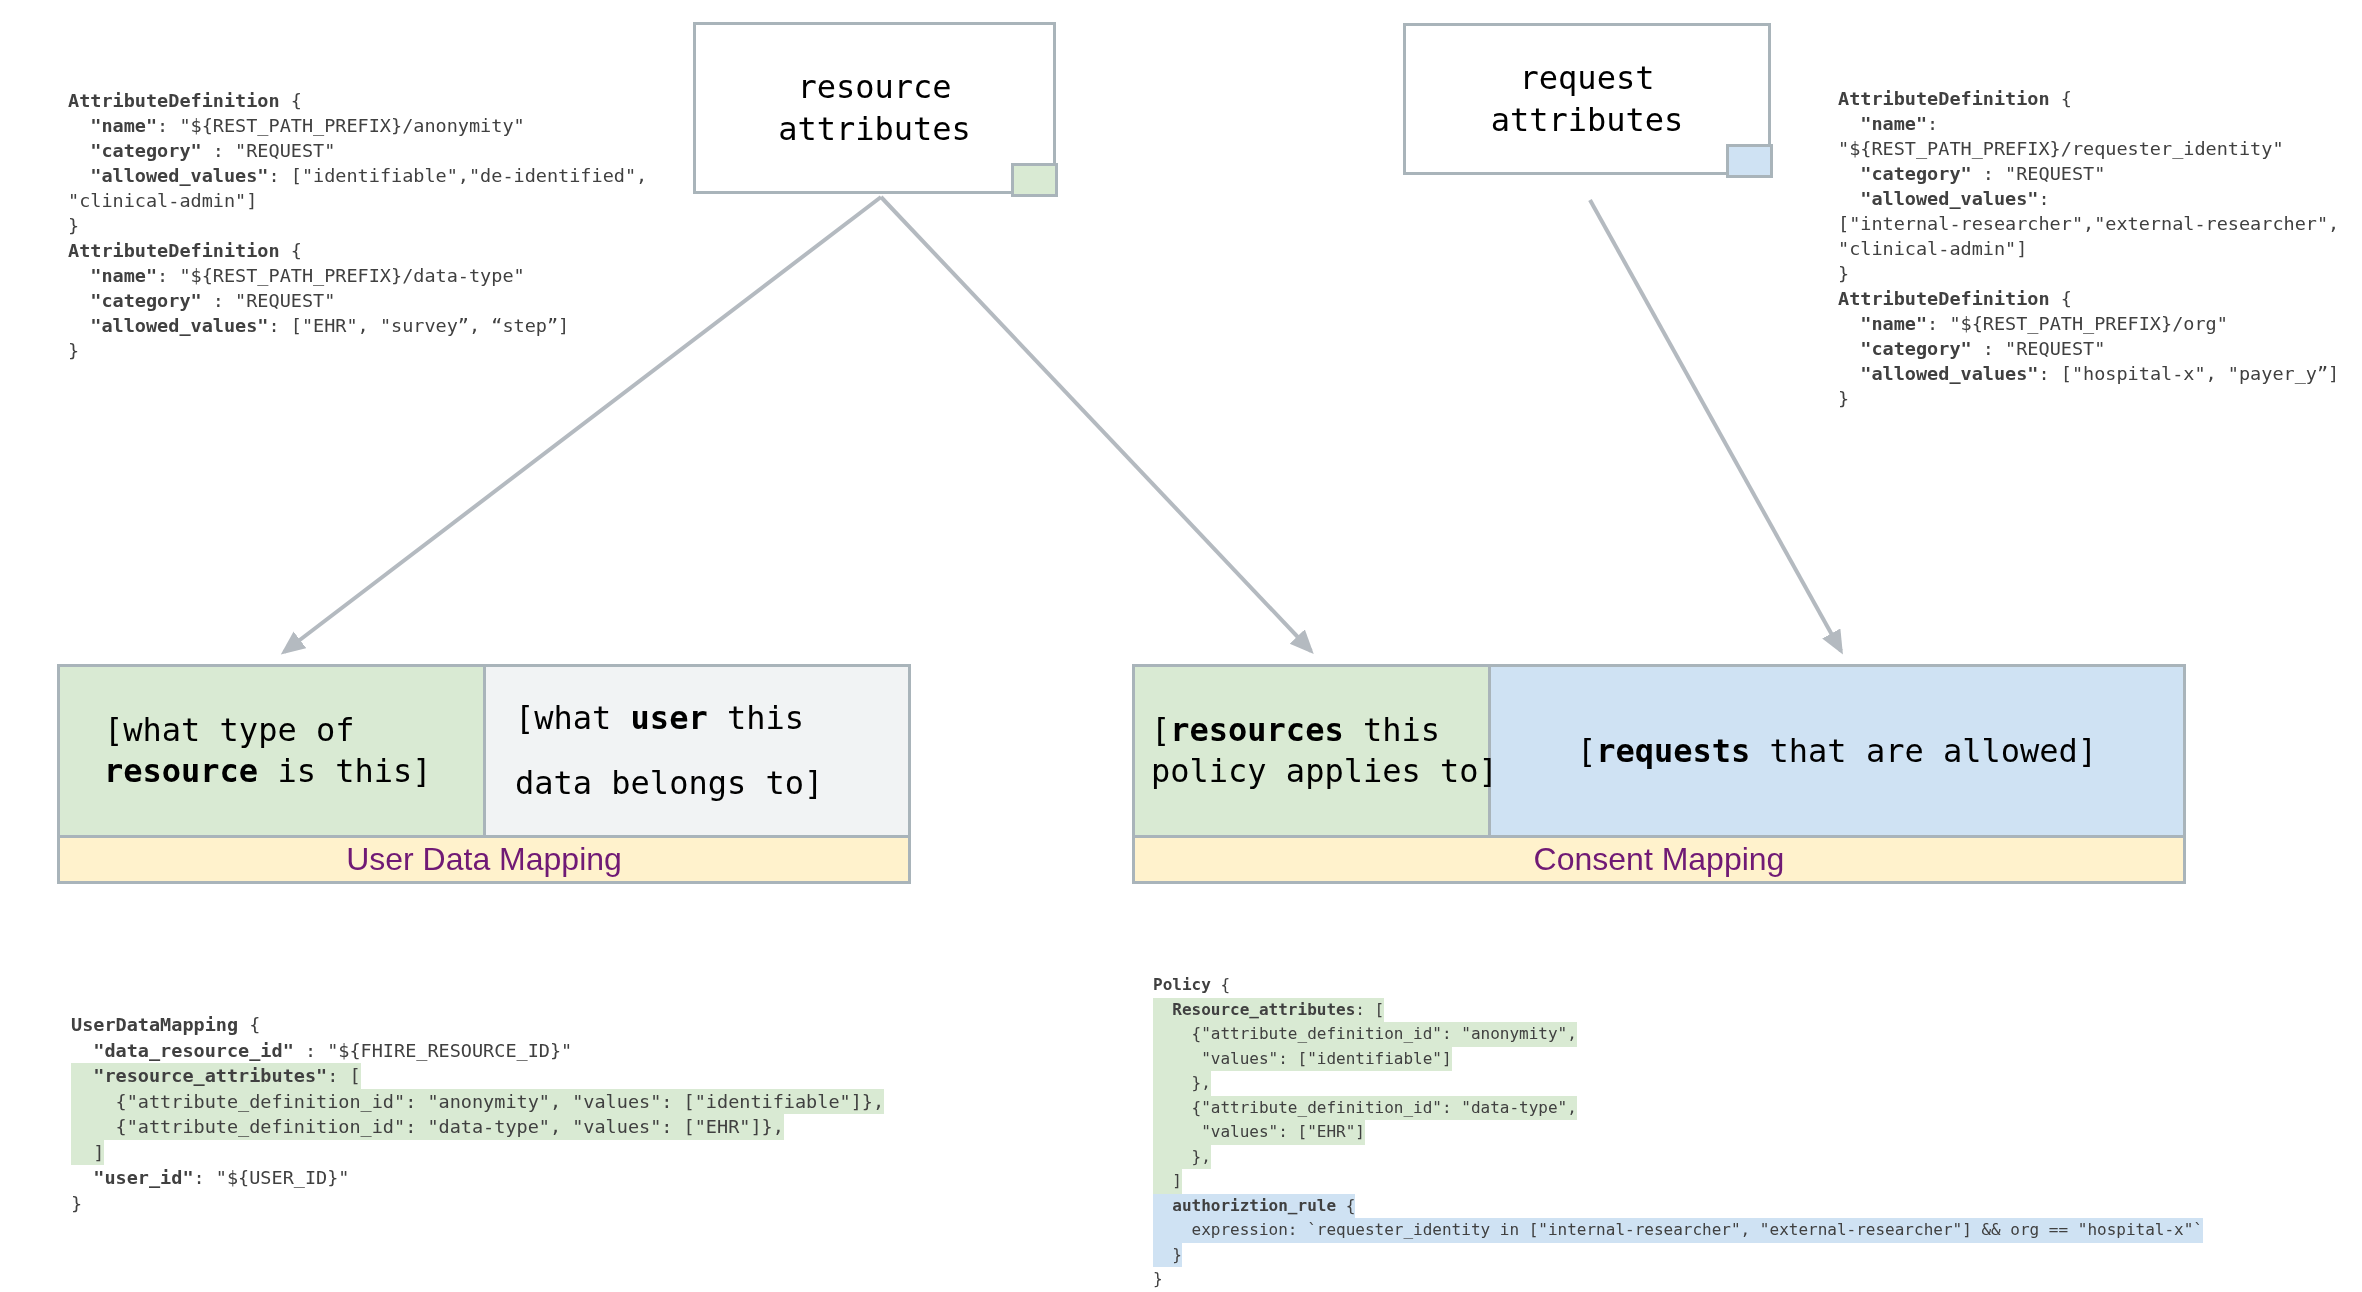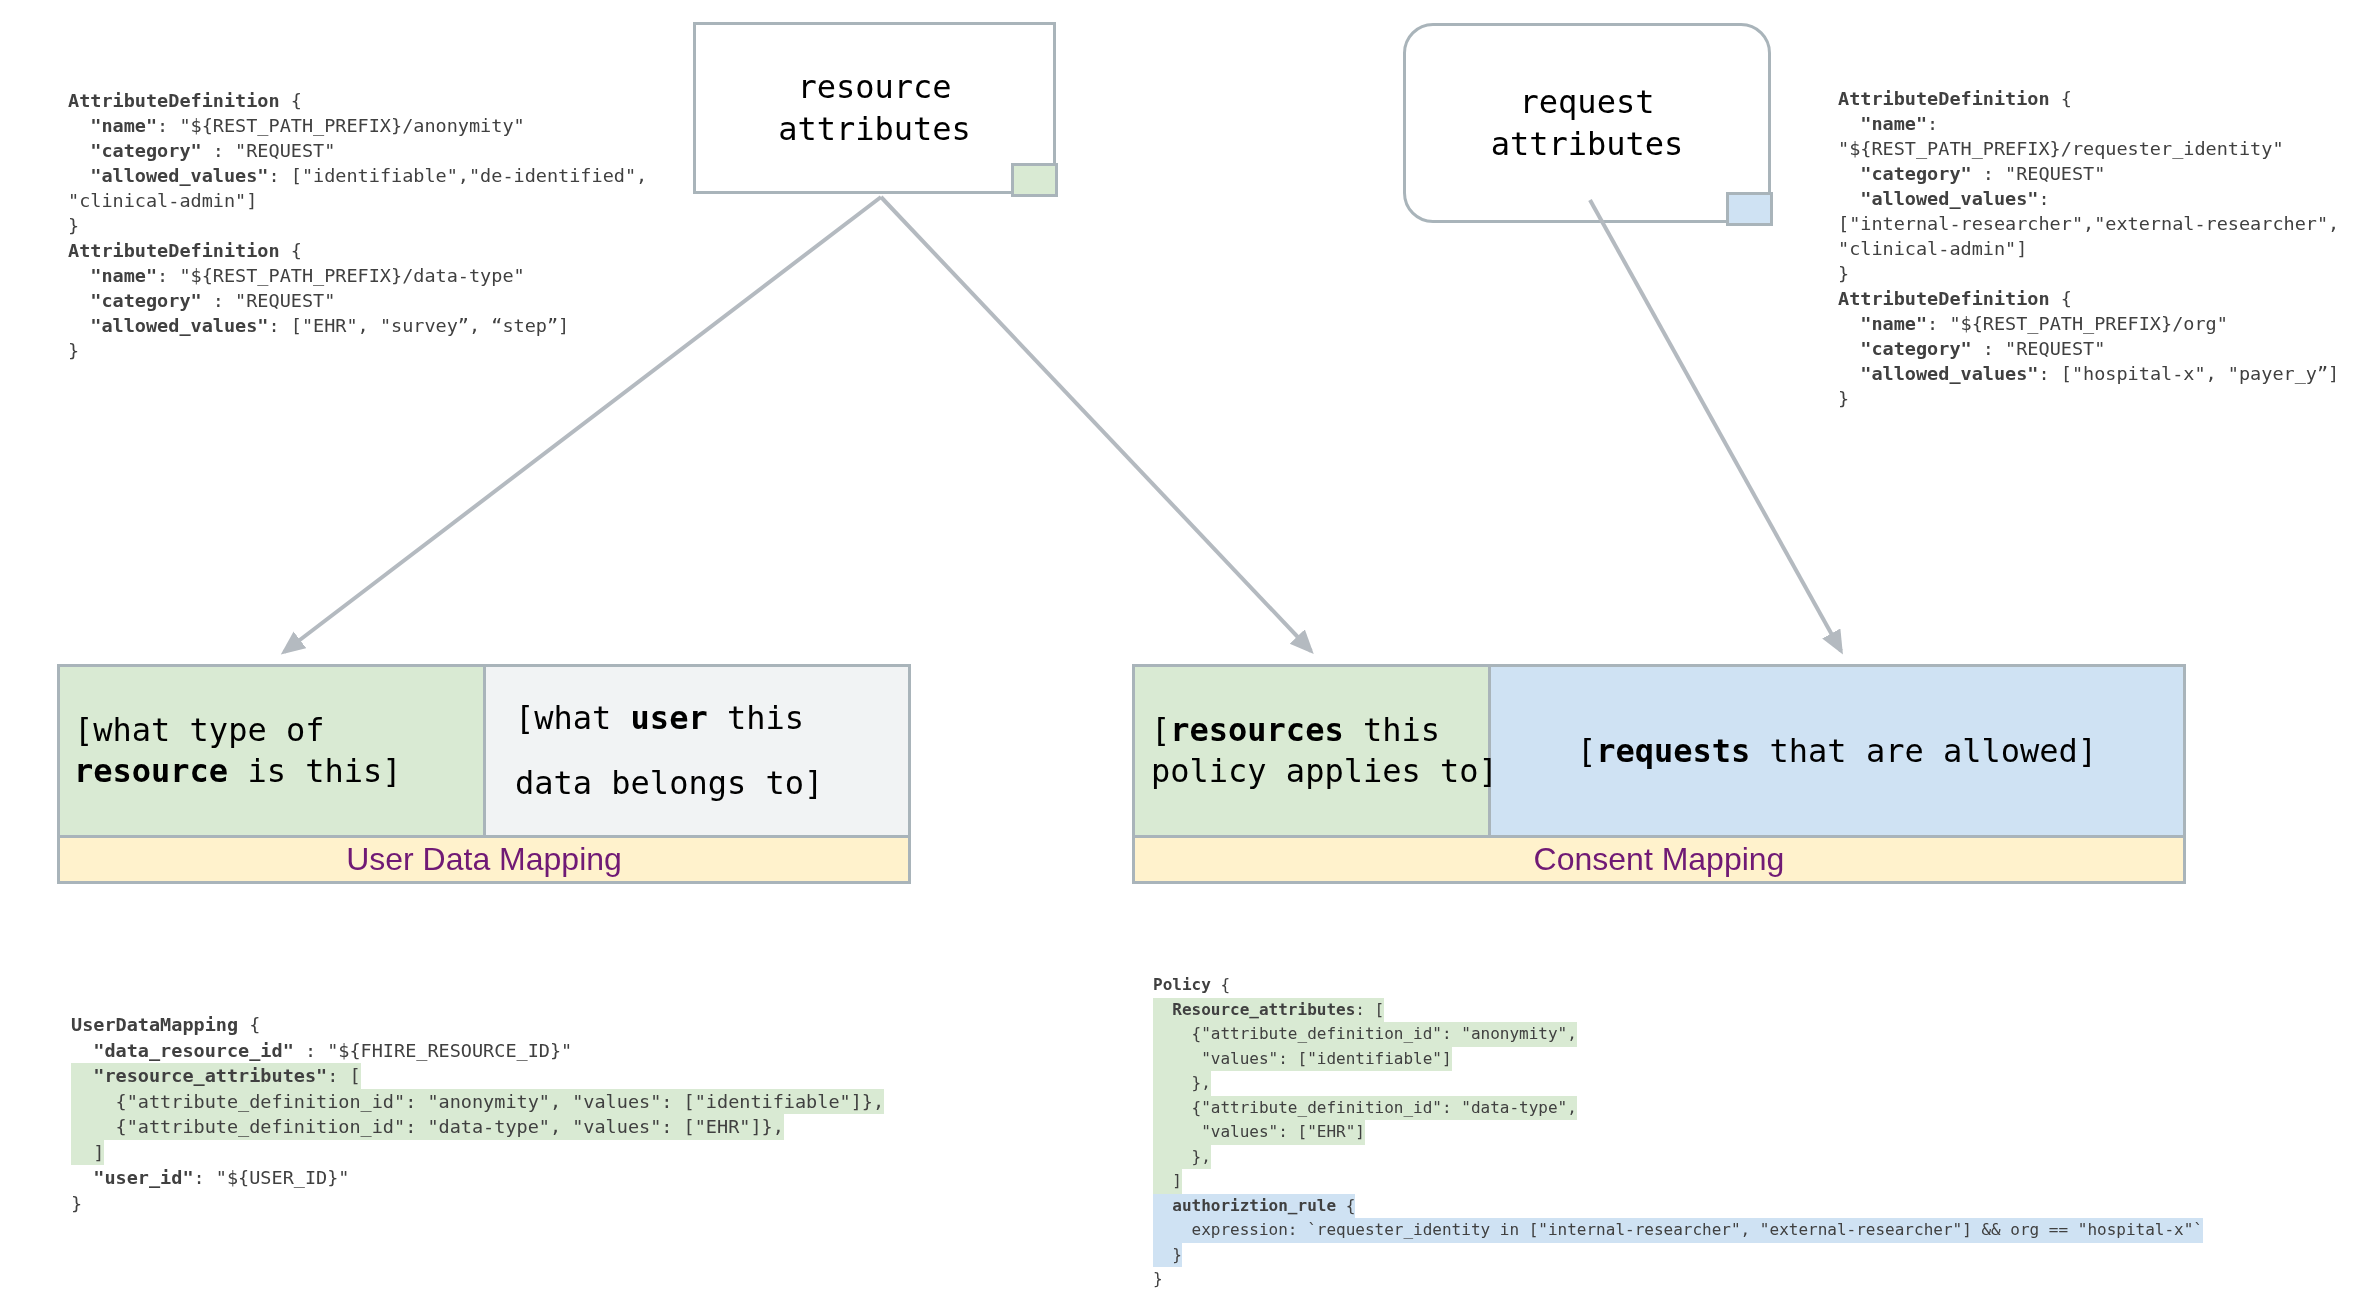--- a/index.html
+++ b/index.html
@@ -66,42 +66,42 @@
 <body>
 
 <div id="code-topleft" class="code" style="left:68px; top:88px;"><div class="line"><span class="linewrap"><span class="bold">AttributeDefinition</span><span> {</span></span></div><div class="line"><span class="linewrap"><span>  </span><span class="bold">"name"</span><span>: "${REST_PATH_PREFIX}/anonymity"</span></span></div><div class="line"><span class="linewrap"><span>  </span><span class="bold">"category"</span><span> : "REQUEST"</span></span></div><div class="line"><span class="linewrap"><span>  </span><span class="bold">"allowed_values"</span><span>: ["identifiable","de-identified",</span></span></div><div class="line"><span class="linewrap"><span>"clinical-admin"]</span></span></div><div class="line"><span class="linewrap"><span>}</span></span></div><div class="line"><span class="linewrap"><span class="bold">AttributeDefinition</span><span> {</span></span></div><div class="line"><span class="linewrap"><span>  </span><span class="bold">"name"</span><span>: "${REST_PATH_PREFIX}/data-type"</span></span></div><div class="line"><span class="linewrap"><span>  </span><span class="bold">"category"</span><span> : "REQUEST"</span></span></div><div class="line"><span class="linewrap"><span>  </span><span class="bold">"allowed_values"</span><span>: ["EHR", "survey”, “step”]</span></span></div><div class="line"><span class="linewrap"><span>}</span></span></div></div>
 
 <div class="attr-box" style="left:693px; top:22px; width:363px; height:172px;">
   <span>resource
 attributes</span>
   <span class="corner-swatch swatch-green" style="right:-5px; bottom:-6px;"></span>
 </div>
 
-<div class="attr-box" style="left:1403px; top:23px; width:368px; height:200px;border-radius:30px;">
+<div class="attr-box" style="left:1403px; top:23px; width:368px; height:152px;">
   <span>request
 attributes</span>
   <span class="corner-swatch swatch-blue" style="right:-5px; bottom:-6px;"></span>
 </div>
 
 <div id="code-topright" class="code" style="left:1838px; top:86px;"><div class="line"><span class="linewrap"><span class="bold">AttributeDefinition</span><span> {</span></span></div><div class="line"><span class="linewrap"><span>  </span><span class="bold">"name"</span><span>:</span></span></div><div class="line"><span class="linewrap"><span>"${REST_PATH_PREFIX}/requester_identity"</span></span></div><div class="line"><span class="linewrap"><span>  </span><span class="bold">"category"</span><span> : "REQUEST"</span></span></div><div class="line"><span class="linewrap"><span>  </span><span class="bold">"allowed_values"</span><span>:</span></span></div><div class="line"><span class="linewrap"><span>["internal-researcher","external-researcher",</span></span></div><div class="line"><span class="linewrap"><span>"clinical-admin"]</span></span></div><div class="line"><span class="linewrap"><span>}</span></span></div><div class="line"><span class="linewrap"><span class="bold">AttributeDefinition</span><span> {</span></span></div><div class="line"><span class="linewrap"><span>  </span><span class="bold">"name"</span><span>: "${REST_PATH_PREFIX}/org"</span></span></div><div class="line"><span class="linewrap"><span>  </span><span class="bold">"category"</span><span> : "REQUEST"</span></span></div><div class="line"><span class="linewrap"><span>  </span><span class="bold">"allowed_values"</span><span>: ["hospital-x", "payer_y”]</span></span></div><div class="line"><span class="linewrap"><span>}</span></span></div></div>
 
 <svg id="arrow-layer" width="2362" height="1292" viewBox="0 0 2362 1292">
   <defs>
     <marker id="ah" markerWidth="7" markerHeight="6" refX="5" refY="2.6" orient="auto">
       <path d="M0,0 L6,2.6 L0,5.2 z" fill="#b4bac0"></path>
     </marker>
   </defs>
   <line x1="881" y1="197" x2="284" y2="652" stroke="#b4bac0" stroke-width="4" marker-end="url(#ah)"></line>
   <line x1="881" y1="197" x2="1311" y2="651" stroke="#b4bac0" stroke-width="4" marker-end="url(#ah)"></line>
   <line x1="1590" y1="200" x2="1841" y2="651" stroke="#b4bac0" stroke-width="4" marker-end="url(#ah)"></line>
 </svg>
 
 <div class="map-box" style="left:57px; top:664px; width:854px; height:220px;">
   <div class="map-row">
-    <div class="map-cell cell-green" style="width:426px; padding-left:14px;">
+    <div class="map-cell cell-green" style="width:426px; padding-left:44px;">
       <div><span>[what type of</span></div>
       <div><span class="bold">resource</span><span> is this]</span></div>
     </div>
     <div class="map-cell cell-gray" style="padding-left:29px;">
       <div><span>[what </span><span class="bold">user</span><span> this</span></div>
       <div><span>data belongs to]</span></div>
     </div>
   </div>
   <div class="map-caption">User Data Mapping</div>
 </div>

